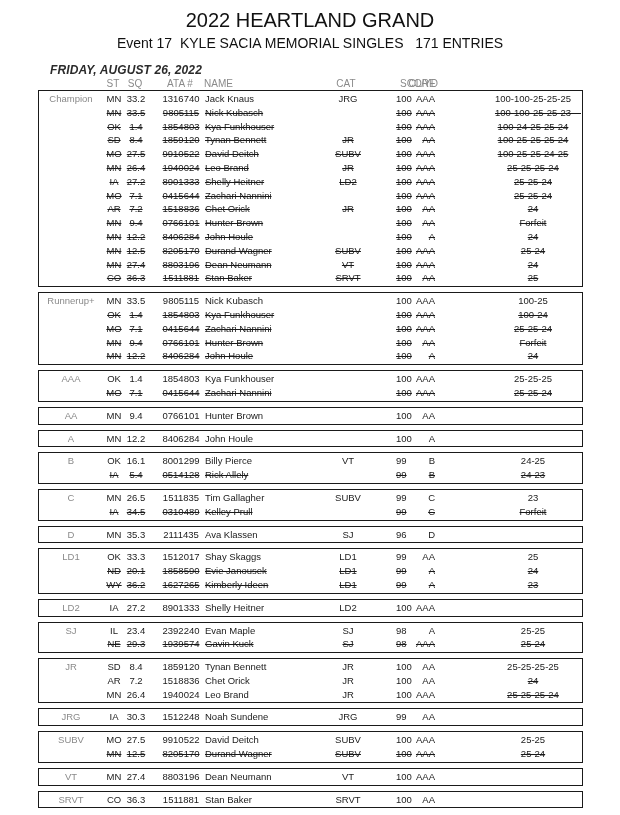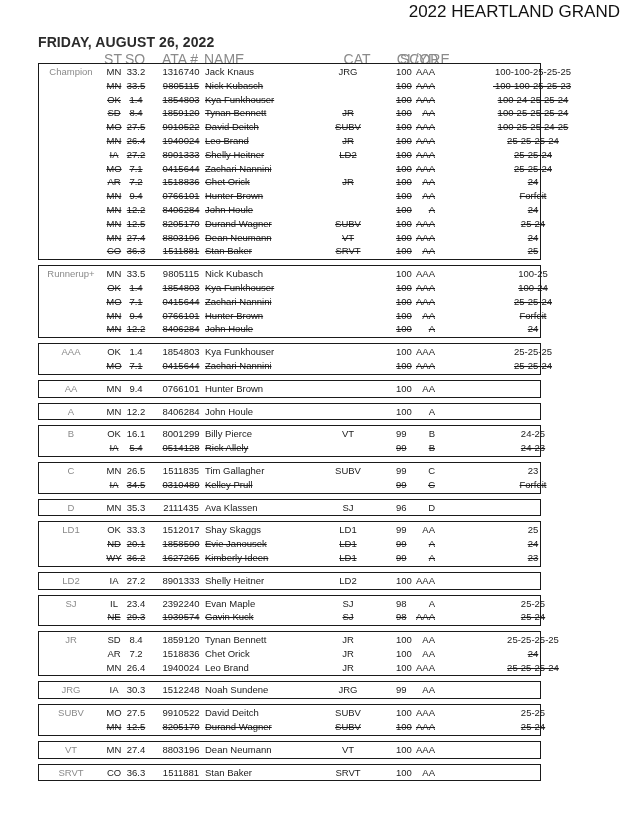--- a/index.html
+++ b/index.html
@@ -6,73 +6,74 @@
   html,body { background:#ffffff; }
   body {
     width:620px; height:815px; overflow:hidden;
     font-family:"Liberation Sans", sans-serif;
     color:#1a1a1a;
     -webkit-font-smoothing:antialiased;
   }
   .doc { position:relative; width:620px; height:815px; }
 
   .title-1 {
-    margin-top:2px; text-align:right;
-    font-size:17px; font-weight:400; white-space:pre; color:#111;
+    margin-top:9px; text-align:center;
+    font-size:20px; font-weight:400; white-space:pre; color:#111;
   }
   .title-2 {
     margin-top:3px; text-align:center;
     font-size:14px; font-weight:400; white-space:pre; color:#111;
   }
   .date-line {
-    margin:12px 0 1px 38px;
-    font-size:14px; font-weight:700; color:#2b2b2b; letter-spacing:0.1px;
+    margin:12px 0 1px 50px;
+    font-size:12px; font-weight:700; color:#2b2b2b; letter-spacing:0.1px;font-style:italic;
   }
 
   .col-headers {
     position:relative; margin-left:38px; width:545px; height:12px;
-    font-size:14px; color:#8a8a8a;
+    font-size:10px; color:#8a8a8a;
   }
   .col-headers span { position:absolute; top:0; }
 
-  .sections { margin-left:38px; width:503px; }
+  .sections { margin-left:38px; width:545px; }
   .section {
     border:1px solid #1a1a1a; margin-bottom:5px; padding:1px 0;
     position:relative; background:#fff;
   }
   .row { position:relative; height:13.8px; line-height:13.8px; font-size:9.5px; }
   .cell { position:absolute; top:0; height:13.8px; white-space:nowrap; }
 
   .c-label  { left:0;    width:64px;  text-align:center; color:#8a8a8a; }
   .c-st     { left:64px; width:22px;  text-align:center; }
   .c-sq     { left:84px; width:26px;  text-align:center; }
   .c-ata    { left:116px;width:52px;  text-align:center; }
   .c-name   { left:166px;width:104px; text-align:left; }
   .c-cat    { left:271px;width:76px;  text-align:center; }
   .c-clyd   { left:320px;width:76px;  text-align:right; }
   .c-score  { left:357px;width:76px;  text-align:left; }
   .c-detail { left:445px;width:98px;  text-align:center; }
 
   
   .col-headers .c-name { text-align:left; }
-  .col-headers .c-cat  { left:281px; }
+  .col-headers .c-cat  { left:270px; }
   .col-headers .c-clyd { left:324px; }
   .col-headers .c-score{ left:362px; }
 
   .struck .cell, .cell.struck { text-decoration:line-through; text-decoration-thickness:1px; }
   .trail {
     position:absolute; right:1px; top:7px; width:46px; height:0;
     border-top:1px solid #1a1a1a;
   }
 </style>
 </head>
 <body>
 
 <div class="doc">
   <div class="title-1">2022 HEARTLAND GRAND</div>
+  <div class="title-2">Event 17  KYLE SACIA MEMORIAL SINGLES   171 ENTRIES</div>
   <div class="date-line">FRIDAY, AUGUST 26, 2022</div>
 
   <div class="col-headers">
     <span class="cell c-st">ST</span>
     <span class="cell c-sq">SQ</span>
     <span class="cell c-ata">ATA #</span>
     <span class="cell c-name">NAME</span>
     <span class="cell c-cat">CAT</span>
     <span class="cell c-clyd">CL/YD</span>
     <span class="cell c-score">SCORE</span>

